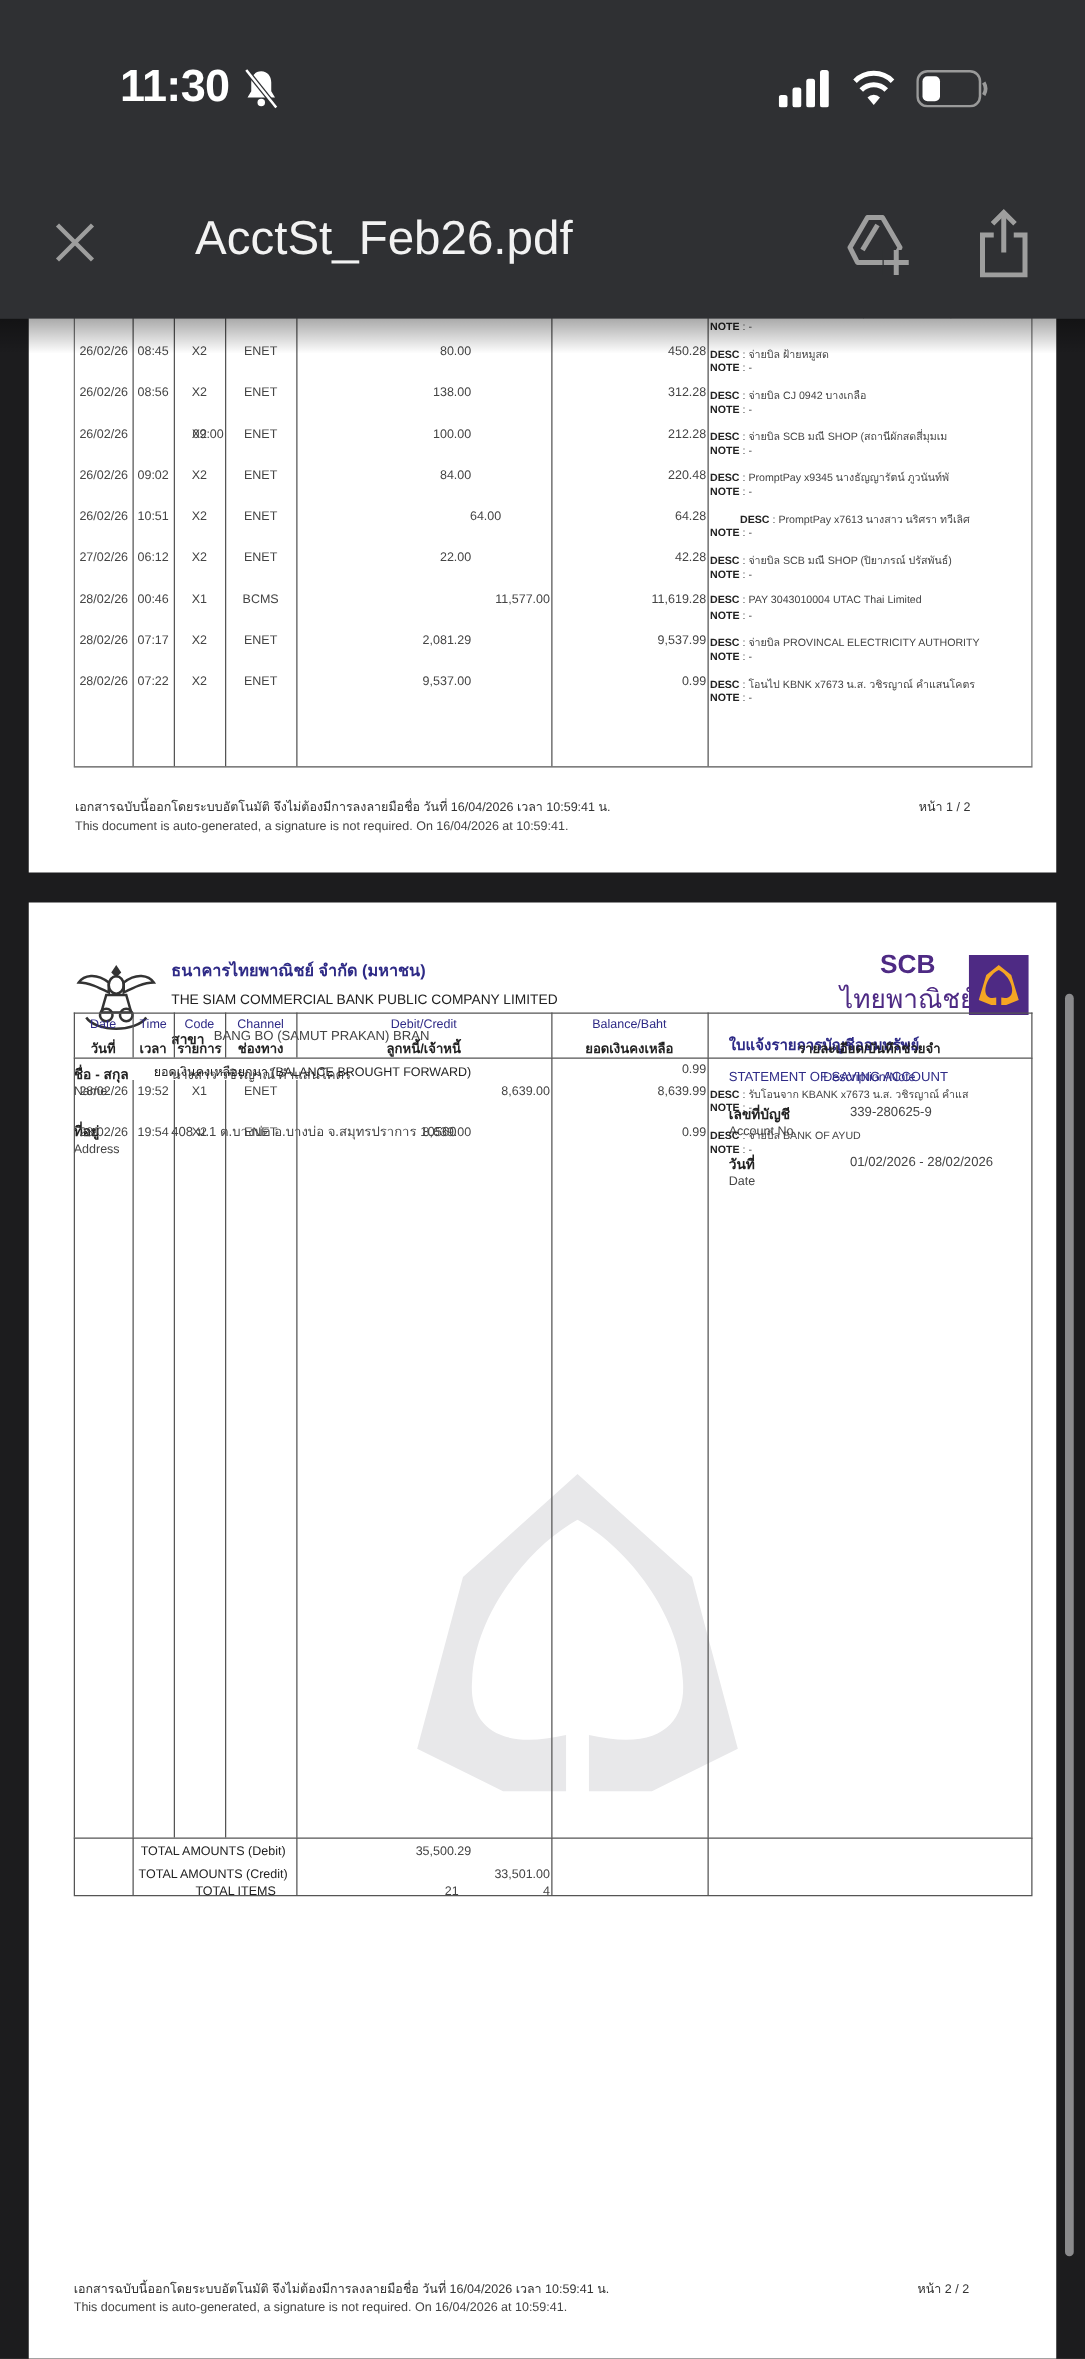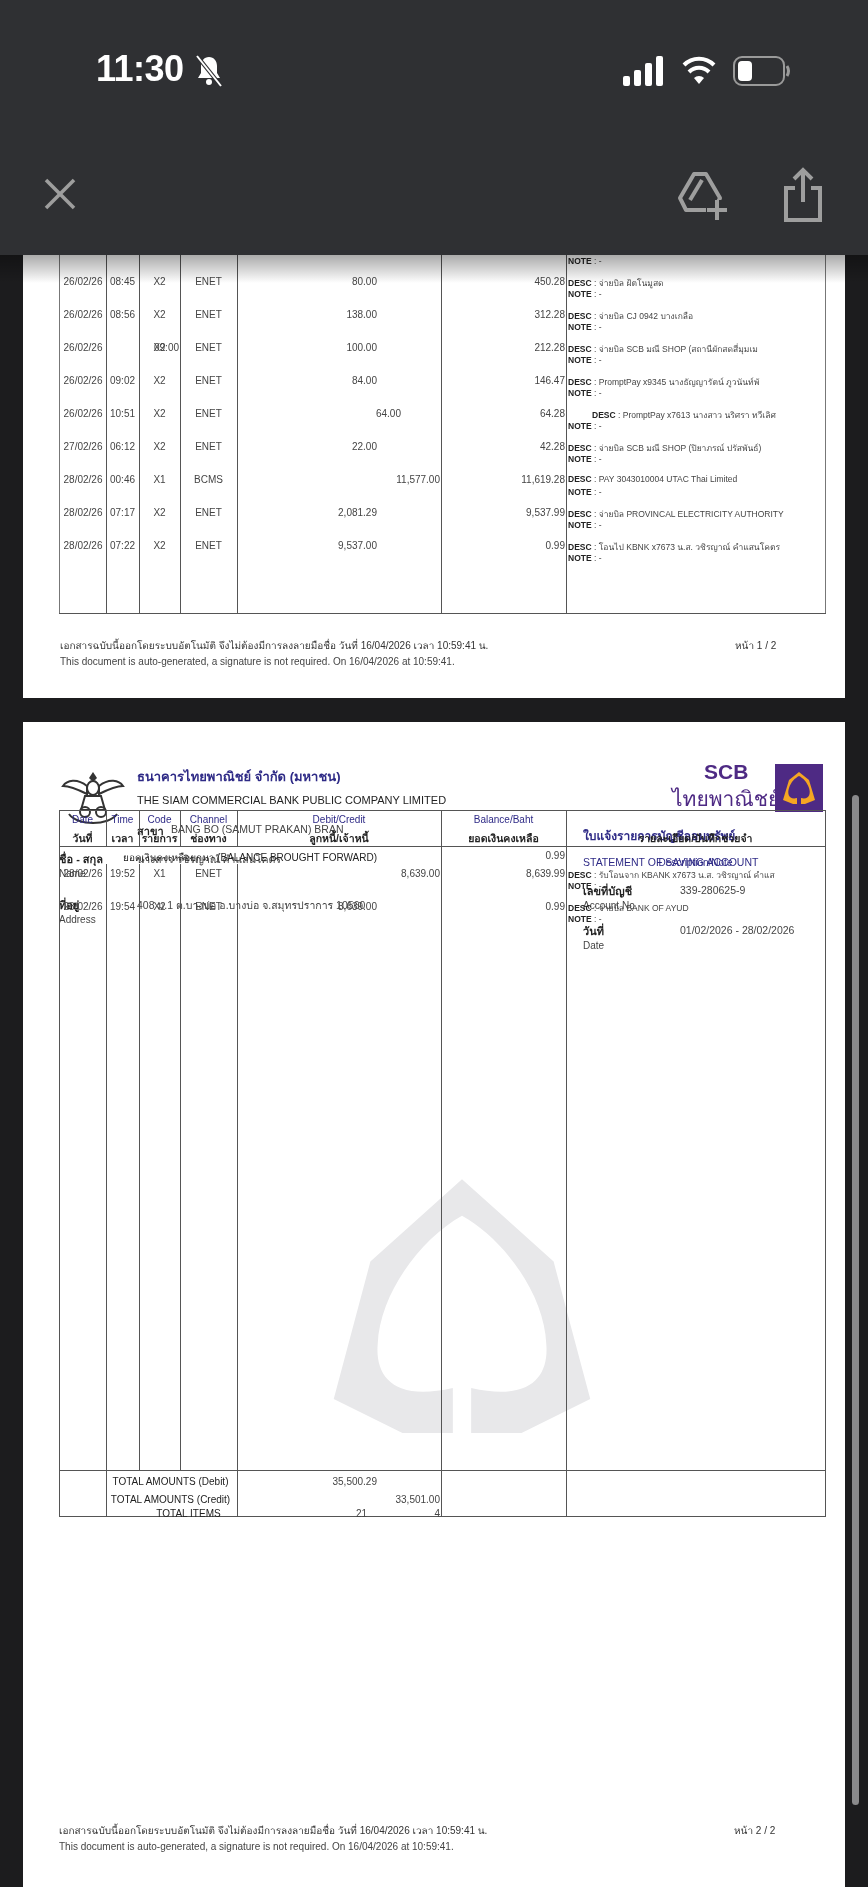--- a/index.html
+++ b/index.html
@@ -66,20 +66,21 @@
   <svg class="battery" viewBox="0 0 58 30">
     <rect x="1" y="1" width="50" height="28" rx="8" fill="none" stroke="#9a9a9a" stroke-width="2"></rect>
     <rect x="5" y="5" width="14" height="20" rx="4" fill="#fff"></rect>
     <path d="M54 10 q3 5 0 10" stroke="#9a9a9a" stroke-width="3" fill="none"></path>
   </svg>
 
   <svg class="close-btn" viewBox="0 0 40 40">
     <line x1="6" y1="6" x2="34" y2="34" stroke="#9e9e9e" stroke-width="3.5"></line>
     <line x1="34" y1="6" x2="6" y2="34" stroke="#9e9e9e" stroke-width="3.5"></line>
   </svg>
+  <div class="doc-title">AcctSt_Feb26.pdf</div>
   <svg class="drive-btn" viewBox="0 0 52 50">
     <path d="M18 4 L30 4 L44 28 L38 40 L10 40 L4 28 Z" fill="none" stroke="#9e9e9e" stroke-width="4" stroke-linejoin="round"></path>
     <path d="M14 30 L26 10" stroke="#9e9e9e" stroke-width="4"></path>
     <rect x="30" y="30" width="22" height="20" fill="#2f3033"></rect>
     <line x1="41" y1="30" x2="41" y2="50" stroke="#9e9e9e" stroke-width="4"></line>
     <line x1="31" y1="40" x2="51" y2="40" stroke="#9e9e9e" stroke-width="4"></line>
   </svg>
   <svg class="share-btn" viewBox="0 0 42 56">
     <path d="M13 22 L4 22 L4 54 L38 54 L38 22 L29 22" fill="none" stroke="#9e9e9e" stroke-width="4"></path>
     <line x1="21" y1="4" x2="21" y2="36" stroke="#9e9e9e" stroke-width="4"></line>
@@ -124,21 +125,21 @@
         <div class="cell" style="left:545px; top:56px; font-size:8.5px;"><span class="desc-lbl">NOTE</span><span> : </span><span>-</span></div>
       </div>
       <div style="position:absolute; left:0; top:0;">
         <div class="cell c-center" style="left:38px; top:76px; width:44px;">26/02/26</div>
         <div class="cell c-center" style="left:84px; top:76px; width:31px;">08:45</div>
         <div class="cell c-center" style="left:116px; top:76px; width:41px;">X2</div>
         <div class="cell c-center" style="left:157px; top:76px; width:57px;">ENET</div>
         <div class="cell c-right" style="left:214px; top:76px; width:140px;">80.00</div>
         <div class="cell c-right" style="left:214px; top:76px; width:203px;"></div>
         <div class="cell c-right" style="left:418px; top:76px; width:124px;">450.28</div>
-        <div class="cell" style="left:545px; top:76px; font-size:8.5px;"><span class="desc-lbl">DESC</span><span> : </span><span>จ่ายบิล ฝ้ตโนมูสด</span></div>
+        <div class="cell" style="left:545px; top:76px; font-size:8.5px;"><span class="desc-lbl">DESC</span><span> : </span><span>จ่ายบิล ฝ้ายหมูสด</span></div>
         <div class="cell" style="left:545px; top:89px; font-size:8.5px;"><span class="desc-lbl">NOTE</span><span> : </span><span>-</span></div>
       </div>
       <div style="position:absolute; left:0; top:0;">
         <div class="cell c-center" style="left:38px; top:109px; width:44px;">26/02/26</div>
         <div class="cell c-center" style="left:84px; top:109px; width:31px;">08:56</div>
         <div class="cell c-center" style="left:116px; top:109px; width:41px;">X2</div>
         <div class="cell c-center" style="left:157px; top:109px; width:57px;">ENET</div>
         <div class="cell c-right" style="left:214px; top:109px; width:140px;">138.00</div>
         <div class="cell c-right" style="left:214px; top:109px; width:203px;"></div>
         <div class="cell c-right" style="left:418px; top:109px; width:124px;">312.28</div>
@@ -156,21 +157,21 @@
         <div class="cell" style="left:545px; top:142px; font-size:8.5px;"><span class="desc-lbl">DESC</span><span> : </span><span>จ่ายบิล SCB มณี SHOP (สถานีผักสดสี่มุมเม</span></div>
         <div class="cell" style="left:545px; top:155px; font-size:8.5px;"><span class="desc-lbl">NOTE</span><span> : </span><span>-</span></div>
       </div>
       <div style="position:absolute; left:0; top:0;">
         <div class="cell c-center" style="left:38px; top:175px; width:44px;">26/02/26</div>
         <div class="cell c-center" style="left:84px; top:175px; width:31px;">09:02</div>
         <div class="cell c-center" style="left:116px; top:175px; width:41px;">X2</div>
         <div class="cell c-center" style="left:157px; top:175px; width:57px;">ENET</div>
         <div class="cell c-right" style="left:214px; top:175px; width:140px;">84.00</div>
         <div class="cell c-right" style="left:214px; top:175px; width:203px;"></div>
-        <div class="cell c-right" style="left:418px; top:175px; width:124px;">146.47</div>
+        <div class="cell c-right" style="left:418px; top:175px; width:124px;">220.48</div>
         <div class="cell" style="left:545px; top:175px; font-size:8.5px;"><span class="desc-lbl">DESC</span><span> : </span><span>PromptPay x9345 นางธัญญารัตน์ ภูวนันท์พั</span></div>
         <div class="cell" style="left:545px; top:188px; font-size:8.5px;"><span class="desc-lbl">NOTE</span><span> : </span><span>-</span></div>
       </div>
       <div style="position:absolute; left:0; top:0;">
         <div class="cell c-center" style="left:38px; top:208px; width:44px;">26/02/26</div>
         <div class="cell c-center" style="left:84px; top:208px; width:31px;">10:51</div>
         <div class="cell c-center" style="left:116px; top:208px; width:41px;">X2</div>
         <div class="cell c-center" style="left:157px; top:208px; width:57px;">ENET</div>
         <div class="cell c-right" style="left:214px; top:208px; width:164px;">64.00</div>
         <div class="cell c-right" style="left:214px; top:208px; width:203px;"></div>

